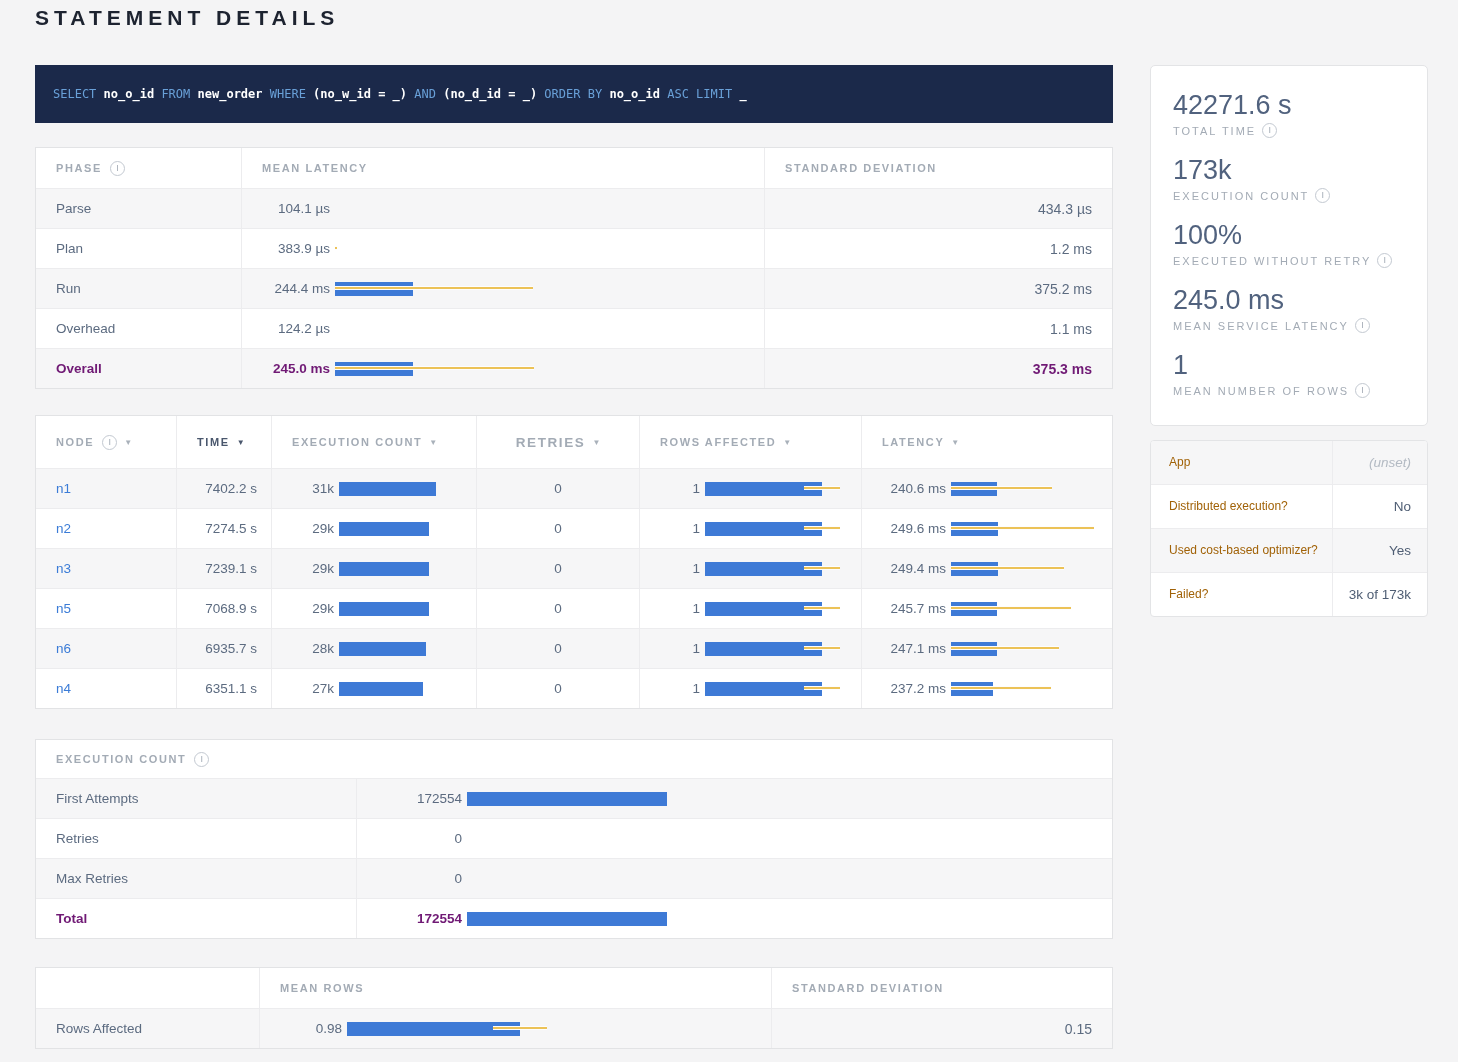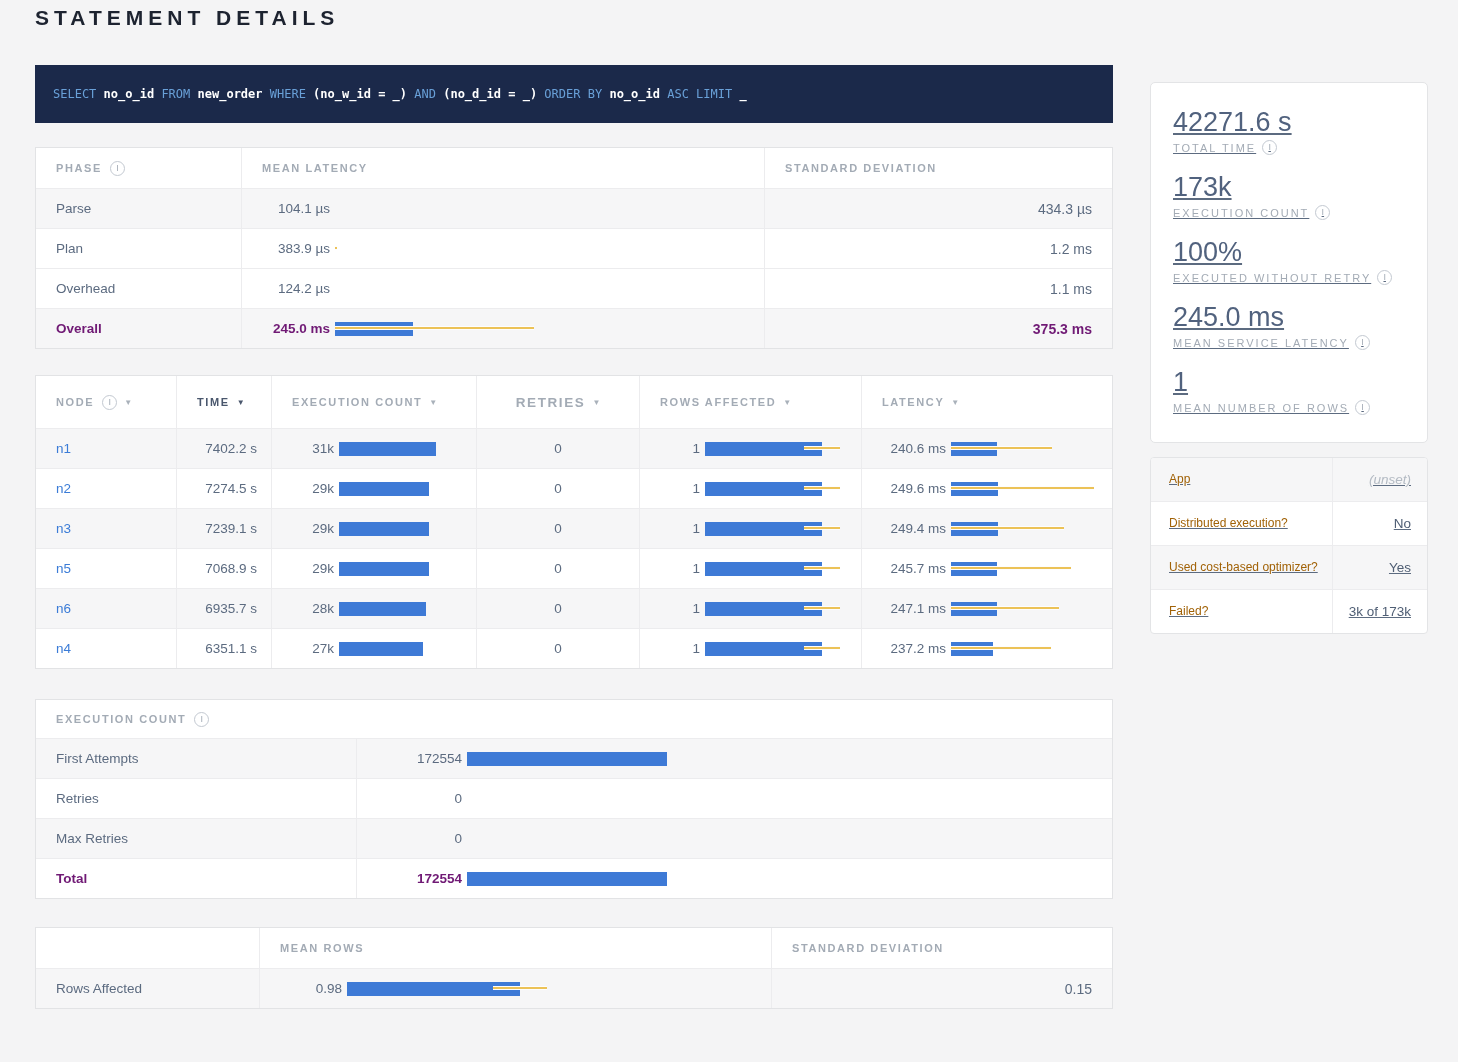--- a/index.html
+++ b/index.html
@@ -7,21 +7,21 @@
   .page {
     position:relative; width:1458px; height:1062px;
     background:#f4f4f5; overflow:hidden;
     font-family:"Liberation Sans", sans-serif; color:#5c6b80;
   }
   .page-title {
     position:absolute; left:35px; top:6px;
     font-size:21px; font-weight:700; letter-spacing:5px; color:#1d2330;
   }
   .main { position:absolute; left:35px; top:65px; width:1078px; }
-  .sidebar { position:absolute; left:1150px; top:82px; width:278px;text-decoration:underline; }
+  .sidebar { position:absolute; left:1150px; top:65px; width:278px; }
 
   
   .sql-box {
     height:58px; background:#1b294a; display:flex; align-items:center;
     padding:4px 18px; margin-bottom:24px;
     font-family:"DejaVu Sans Mono", monospace; font-size:12px;
   }
   .sql-kw { color:#69a0d8; }
   .sql-id { color:#ffffff; font-weight:700; }
 
@@ -172,20 +172,33 @@
         <div class="cell phase-c2">
             <div class="valbar">
               <span class="num">383.9 µs</span>
               <span class="bar-track">
                 <span class="bar-dev" style="left: 0px; width: 2px;"></span>
               </span>
             </div>
           </div>
         <div class="cell phase-c3 right">1.2 ms</div>
       </div>
+      <div class="row alt">
+        <div class="cell phase-c1 label-cell">Run</div>
+        <div class="cell phase-c2">
+            <div class="valbar">
+              <span class="num">244.4 ms</span>
+              <span class="bar-track">
+                <span class="bar-fill" style="width: 78px;"></span>
+                <span class="bar-dev" style="left: 0px; width: 198px;"></span>
+              </span>
+            </div>
+          </div>
+        <div class="cell phase-c3 right">375.2 ms</div>
+      </div>
       <div class="row">
         <div class="cell phase-c1 label-cell">Overhead</div>
         <div class="cell phase-c2">
             <div class="valbar">
               <span class="num">124.2 µs</span>
               <span class="bar-track"></span>
             </div>
           </div>
         <div class="cell phase-c3 right">1.1 ms</div>
       </div>

